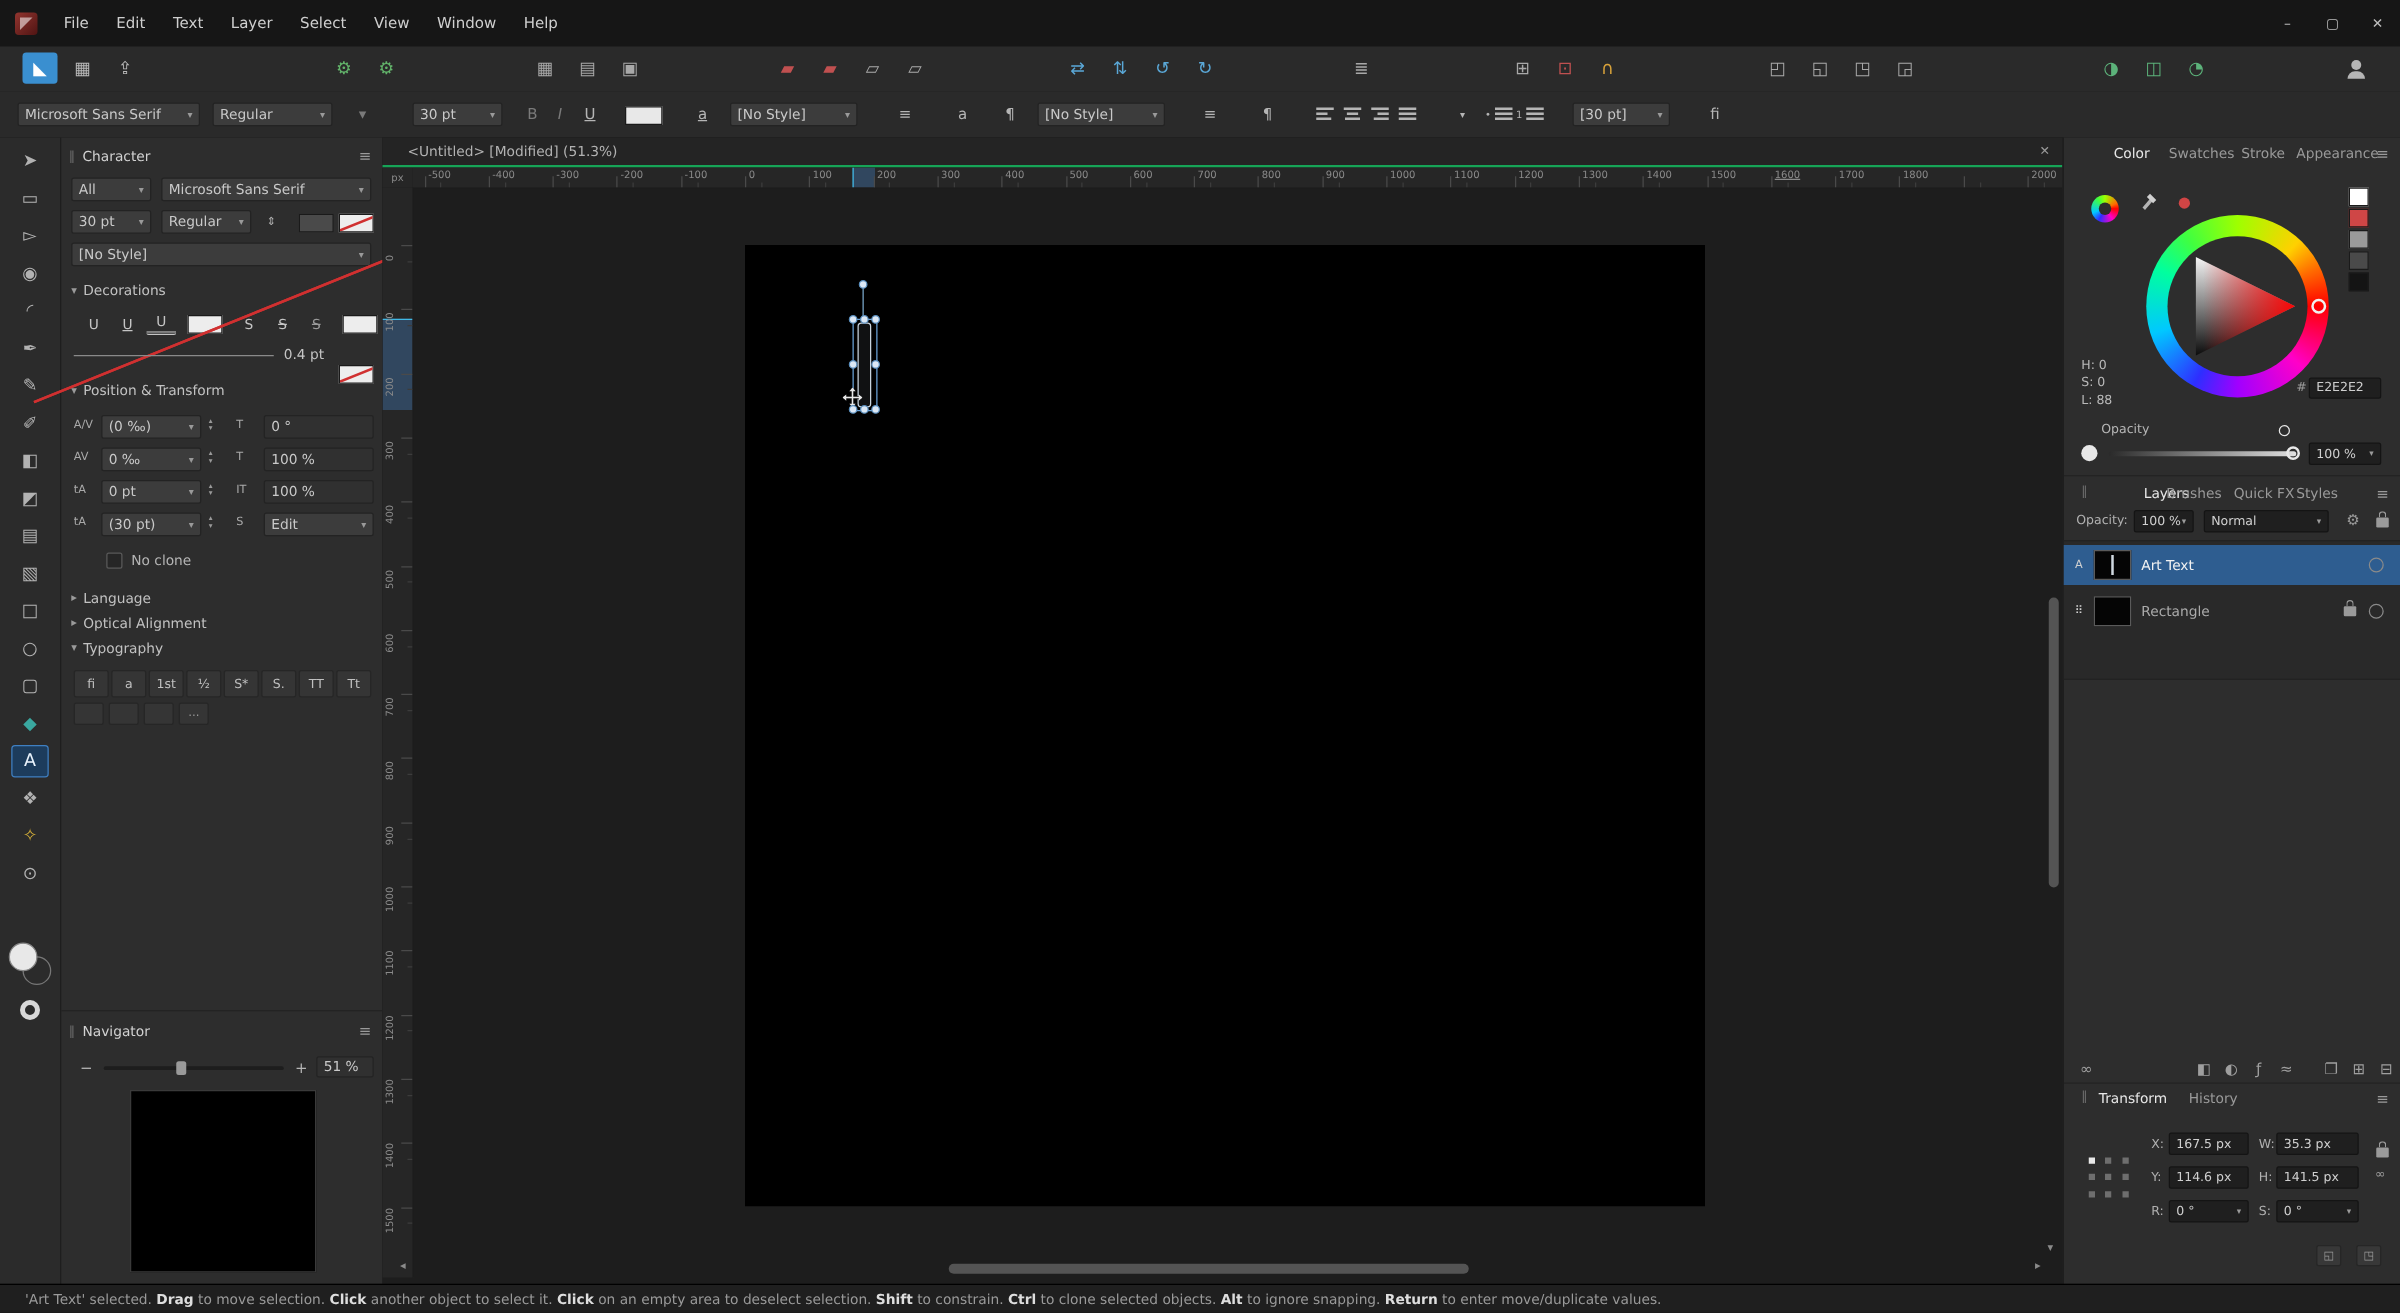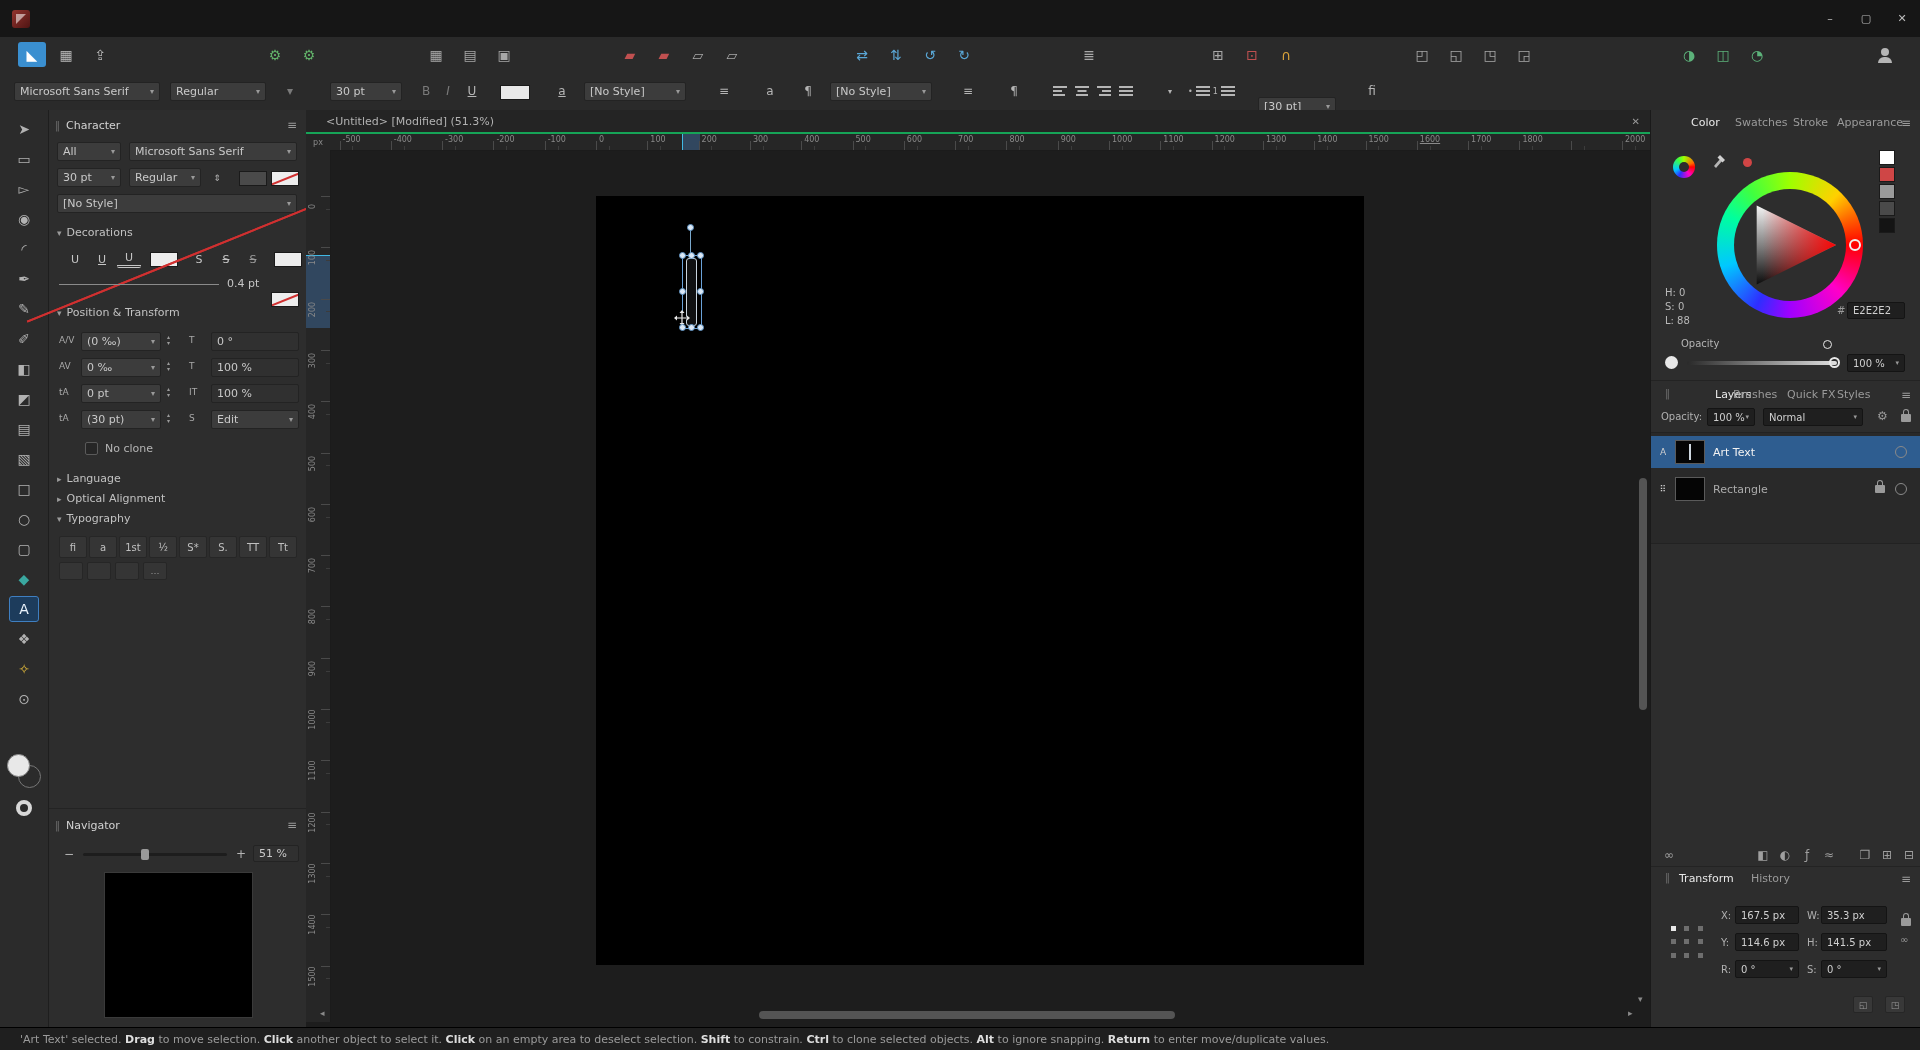--- a/index.html
+++ b/index.html
@@ -219,20 +219,30 @@
   #status-text{margin-left:20px;white-space:nowrap}
   #status-text .b{font-weight:bold;color:#dedede}
 
   .dim{color:#7a7a7a}
 </style>
 </head>
 <body>
 
 <div id="menubar">
   <div id="app-icon"></div>
+  <div id="menus">
+      <div class="menu-item">File</div>
+      <div class="menu-item">Edit</div>
+      <div class="menu-item">Text</div>
+      <div class="menu-item">Layer</div>
+      <div class="menu-item">Select</div>
+      <div class="menu-item">View</div>
+      <div class="menu-item">Window</div>
+      <div class="menu-item">Help</div>
+    </div>
   <div id="win-controls">
       <div class="win-btn">–</div>
       <div class="win-btn">▢</div>
       <div class="win-btn">✕</div>
     </div>
 </div>
 
 <div id="toolbar">
     <div class="tgroup" style="left: 18px;">
       <div class="tico solid" style="color: rgb(255, 255, 255); background: rgb(58, 143, 208);">◣</div>
@@ -364,21 +374,21 @@
       </div>
       <div class="icon-btn" style="position: static;">
         <span style="font-size:8px;margin-right:2px">1</span>
         <svg width="16" height="12">
           <rect x="1" y="1" width="14" height="2" fill="#b5b5b5"></rect>
           <rect x="1" y="5" width="14" height="2" fill="#b5b5b5"></rect>
           <rect x="1" y="9" width="14" height="2" fill="#b5b5b5"></rect>
         </svg>
       </div>
     </div>
-  <div class="combo" style="left:1258px;top:24px;width:78px">
+  <div class="combo" style="left:1258px;top:9px;width:78px">
     <span>[30 pt]</span>
     <span class="arr">▾</span>
   </div>
   <div class="icon-btn" style="left:1362px;top:8px">fi</div>
 </div>
 
 <div id="tool-column">
   <div id="tools-list">
       <div class="tool">➤</div>
       <div class="tool">▭</div>

